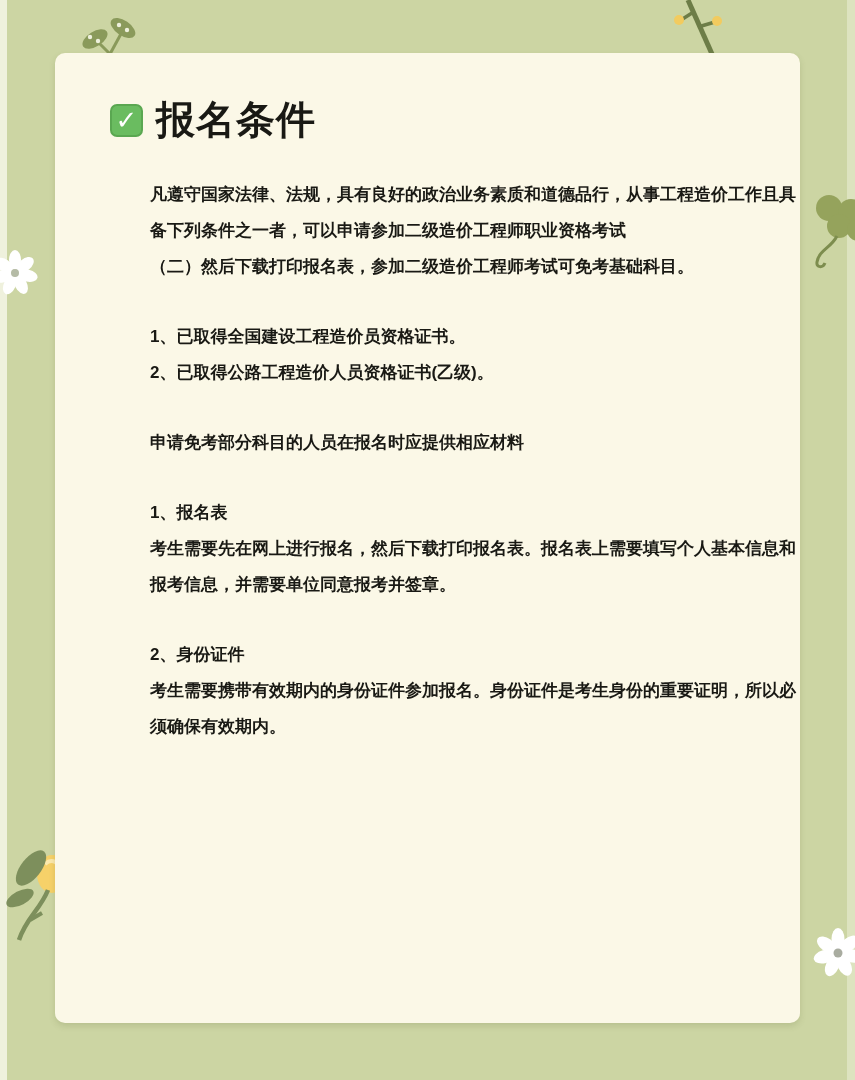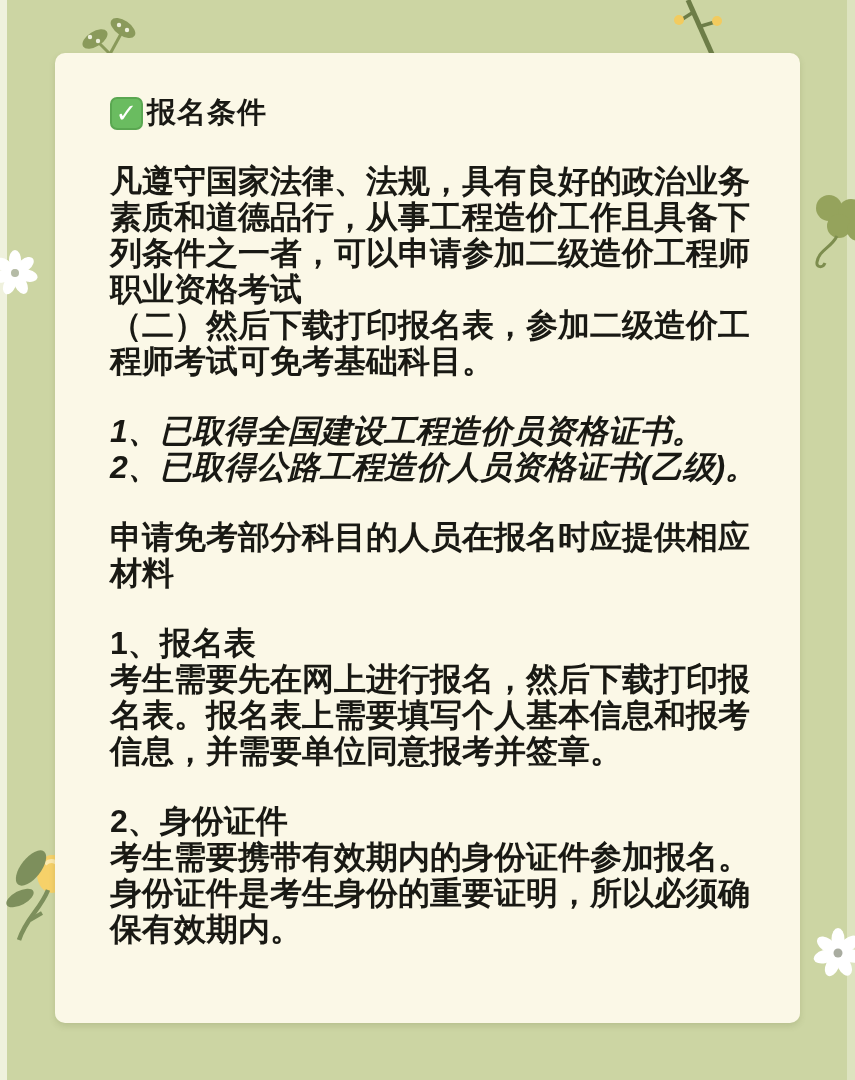--- a/index.html
+++ b/index.html
@@ -45,33 +45,34 @@
     border: 2px solid #5aa751;
     border-radius: 7px;
     color: #ffffff;
     font-size: 26px;
     font-weight: bold;
     line-height: 29px;
     text-align: center;
     display: inline-block;
   }
   .page-title {
-    font-size: 29px;
+    font-size: 39px;
     font-weight: 800;
-    margin-left: 4px;
+    margin-left: 13px;
     letter-spacing: 1px;
   }
   .txt {
-    font-size: 32px;
+    font-size: 17px;
     font-weight: 800;
     line-height: 36px;
     width: 650px;
+    margin-left: 40px;
   }
   .block-gap { margin-top: 34px; }
-  .list { list-style: none; font-style: italic; }
+  .list { list-style: none; }
   .material-heading { margin-top: 34px; }
 </style>
 </head>
 <body>
 
 <div class="edge-strip left"></div>
 <div class="edge-strip right"></div>
 
 <svg class="deco deco-sprout" width="62" height="54" viewBox="0 0 62 54">
   <path d="M32,52 L20,40" stroke="#8a9a5b" stroke-width="3" fill="none"></path>

